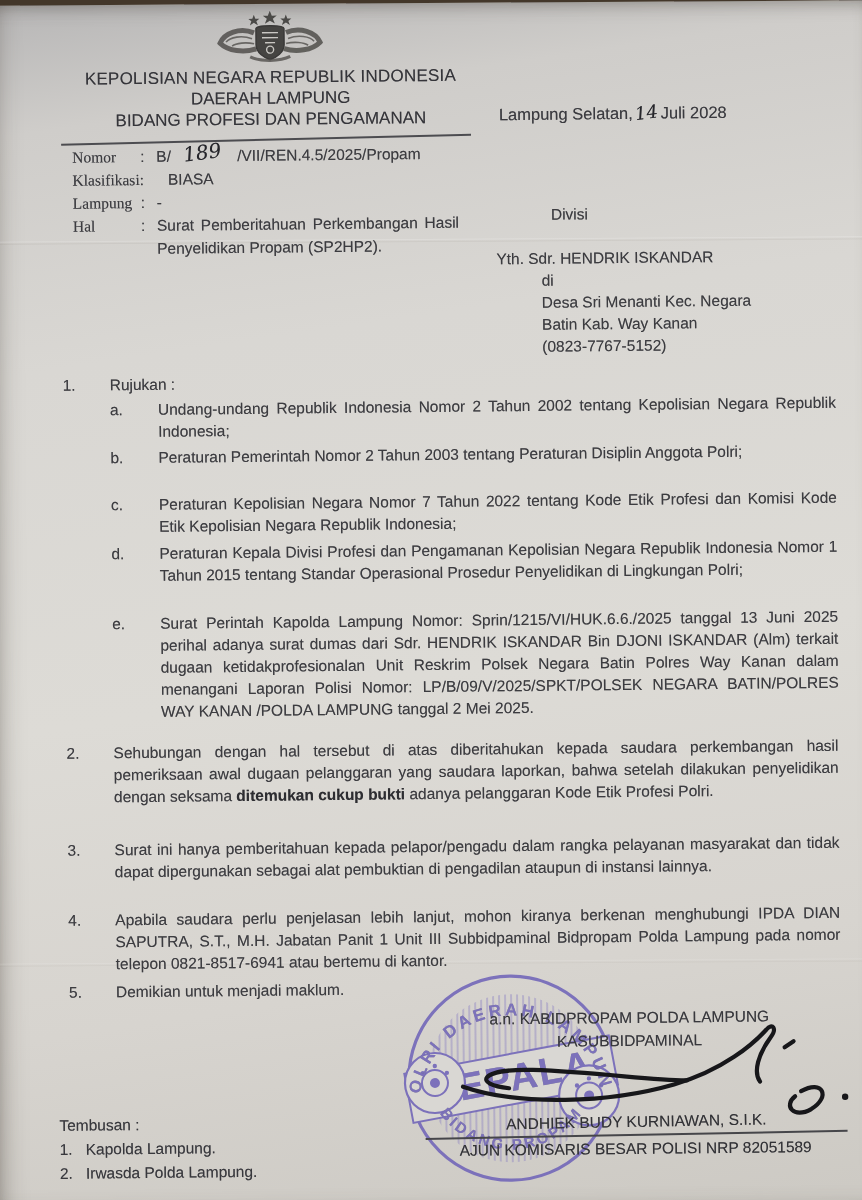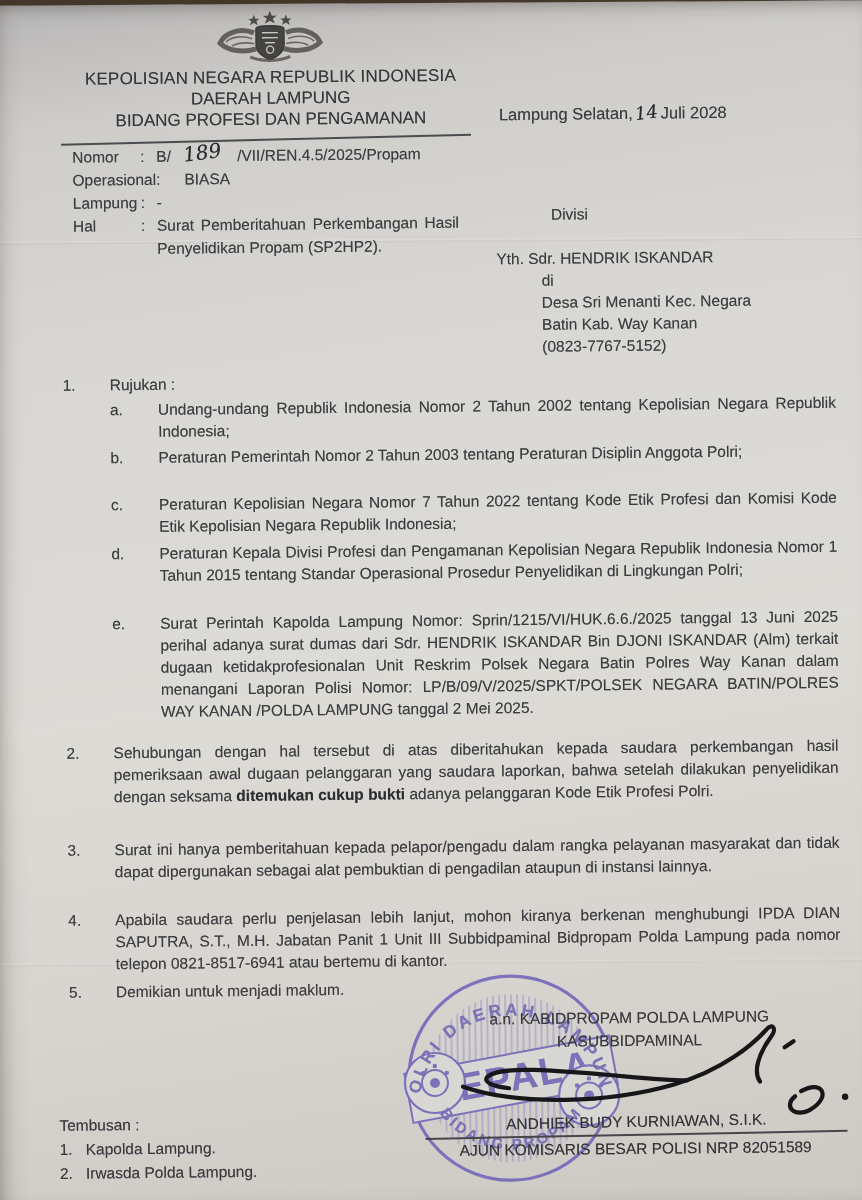--- a/index.html
+++ b/index.html
@@ -28,21 +28,21 @@
   .hdr .l2{font-size:17px;color:#35353a;}
   .hdr .l3{font-size:17px;color:#35353a;}
   .hdr-rule{left:74px;top:134px;width:410px;height:2px;background:#4c4c50;transform:rotate(-0.8deg);}
   .dateline{left:512px;top:101px;font-size:16.5px;color:#3a3a3f;white-space:nowrap;}
   .hw{font-family:"DejaVu Serif",serif;font-style:italic;display:inline-block;
       color:#26262b;transform:rotate(-7deg);}
   .hw-nomor{font-size:20px;margin:-3px 16px 0 12px;}
   .hw-date{font-size:18px;margin:0 3px 0 2px;}
   .meta{left:85px;top:139px;font-size:15.5px;line-height:23px;}
   .mrow{display:flex;align-items:flex-start;}
-  .mlabel{display:inline-block;min-width:68px;flex:none;}
+  .mlabel{display:inline-block;min-width:68px;flex:none;font-family:Liberation Serif, serif;}
   .mcolon{display:inline-block;width:16px;flex:none;}
   .mval-hal{width:302px;text-align:justify;}
   .kepada{left:563px;top:204px;font-size:15.5px;}
   .recipient{left:508px;top:246px;font-size:15.5px;line-height:22px;}
   .recipient .ind{margin-left:45px;}
   .recipient .addr{width:240px;}
   .row{position:absolute;display:flex;font-size:15.5px;line-height:1.42;}
   .row .num{flex:none;}
   .row-main{left:73px;}
   .row-main .num{width:47px;}
@@ -108,21 +108,21 @@
 
     <div class="abs meta">
       <div class="mrow">
         <span class="mlabel">Nomor</span>
         <span class="mcolon">:</span>
         <span>B/</span>
         <span class="hw hw-nomor">189</span>
         <span>/VII/REN.4.5/2025/Propam</span>
       </div>
       <div class="mrow">
-        <span class="mlabel">Operasional:</span>
+        <span class="mlabel">Klasifikasi:</span>
         <span style="margin-left:24px">BIASA</span>
       </div>
       <div class="mrow">
         <span class="mlabel">Lampung</span>
         <span class="mcolon">:</span>
         <span>-</span>
       </div>
       <div class="mrow">
         <span class="mlabel">Hal</span>
         <span class="mcolon">:</span>

